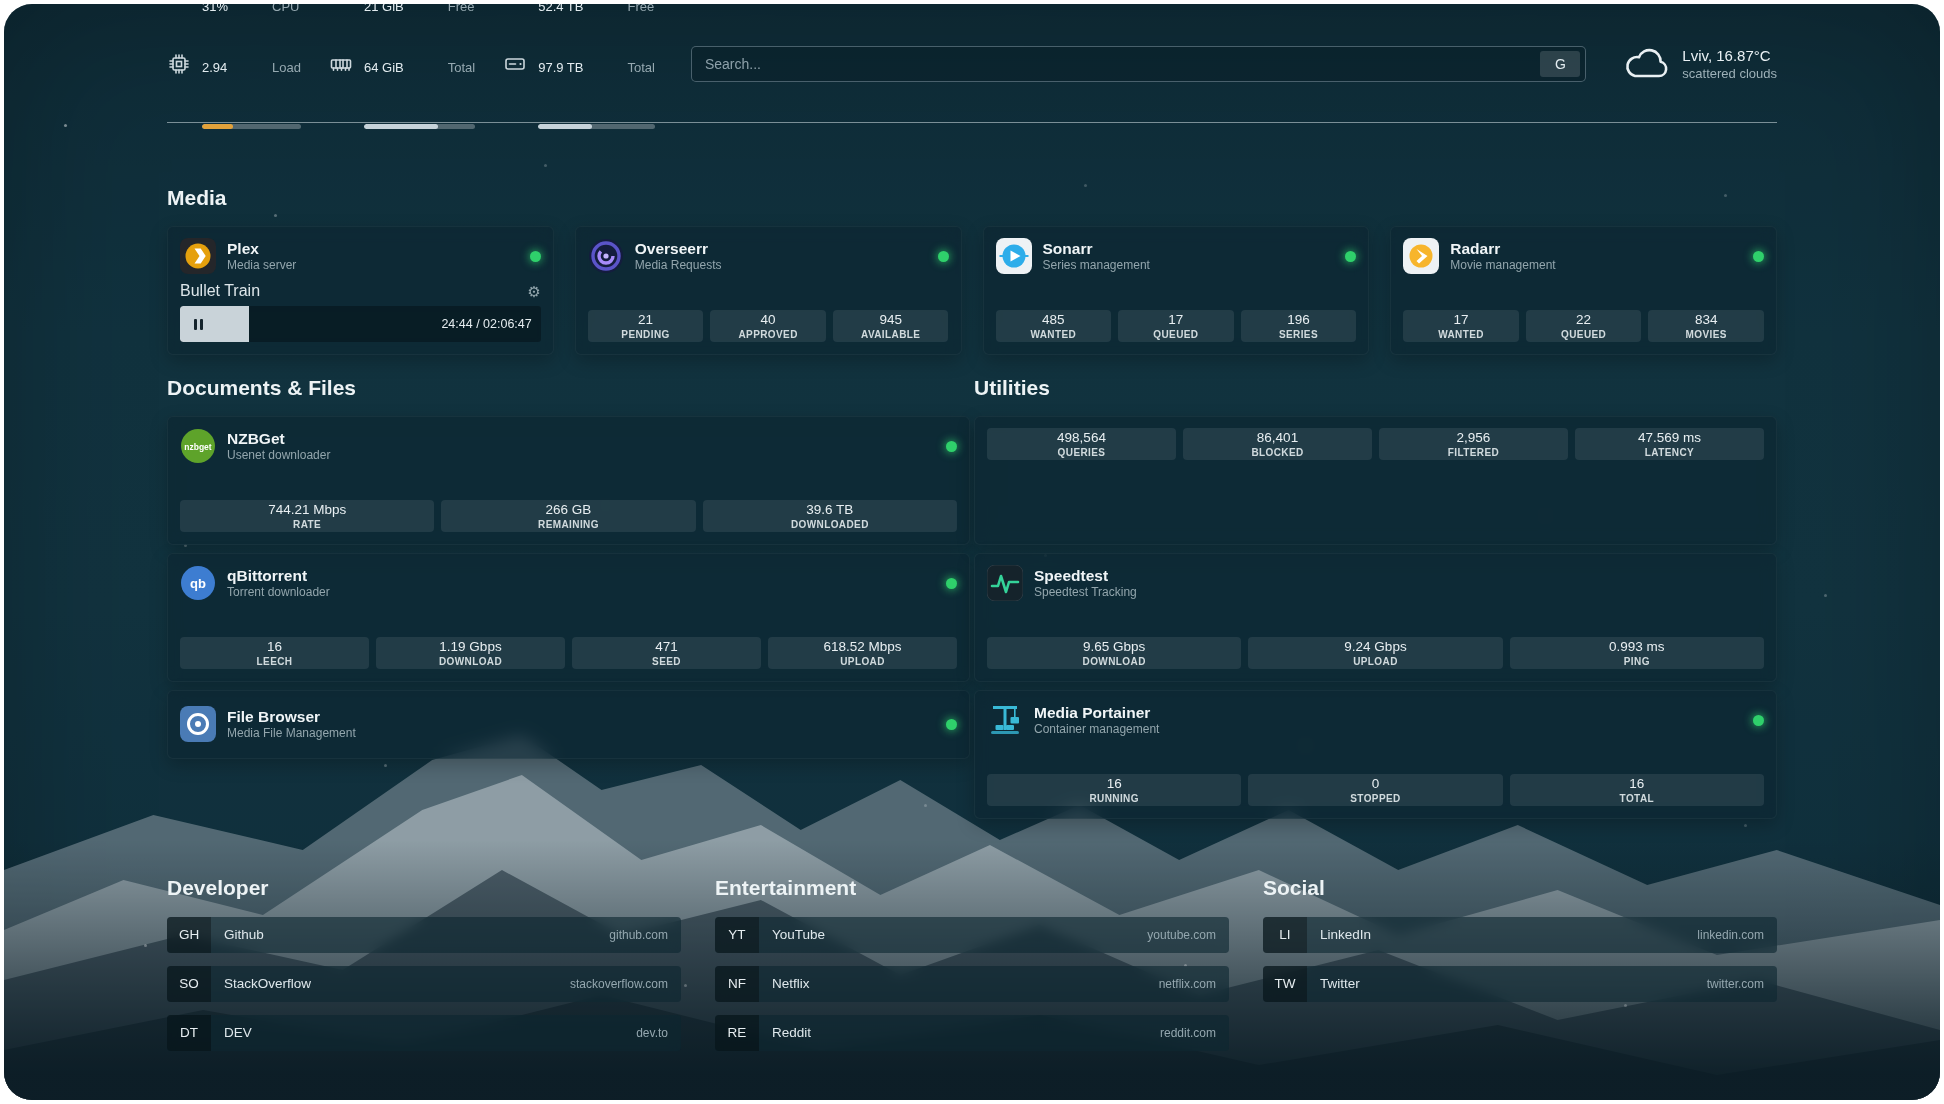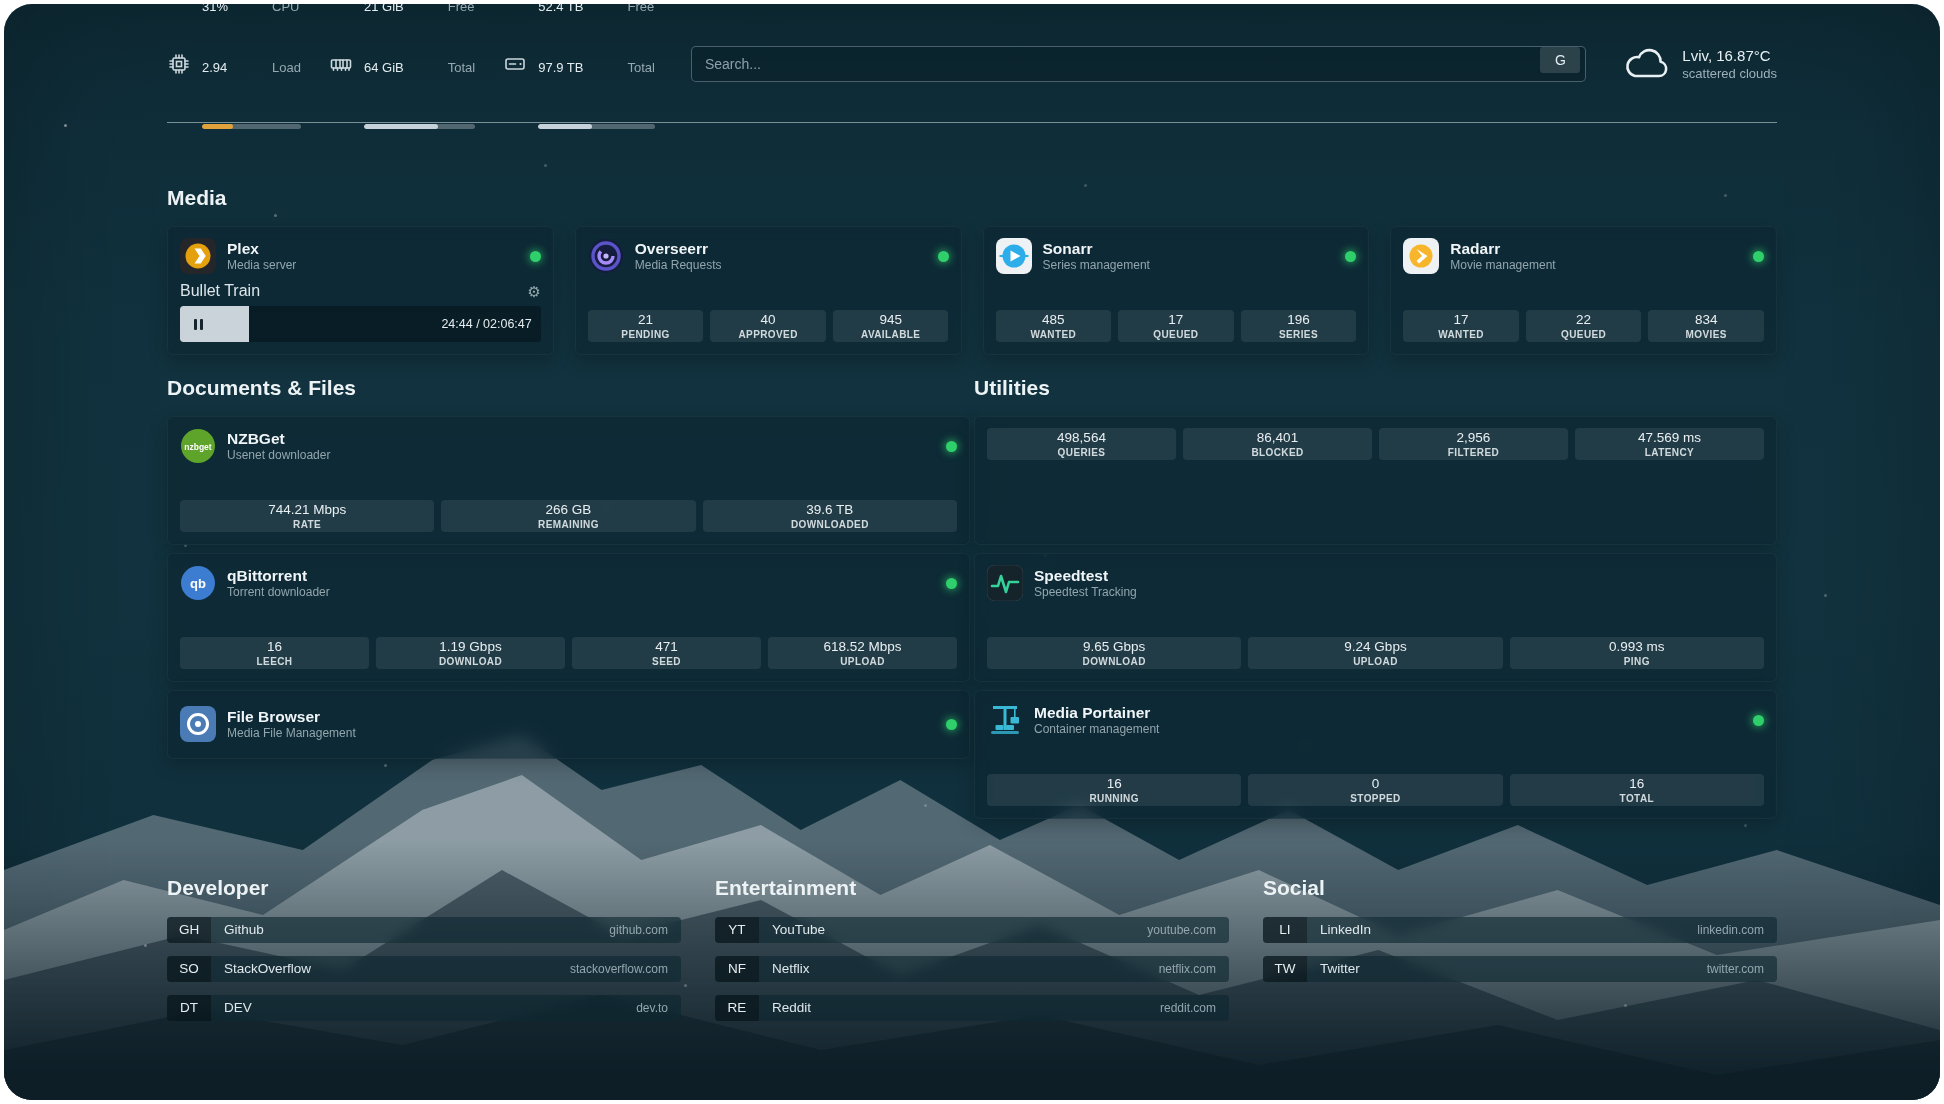--- a/index.html
+++ b/index.html
@@ -28,21 +28,21 @@
   
   .topbar{display:flex;align-items:center;padding-top:36px;height:84px;}
   .resources{display:flex;gap:28px;align-items:center;}
   .res{display:flex;gap:11px;align-items:center;}
   .res-ico{width:24px;height:24px;flex:none;}
   .res-grid{display:grid;grid-template-columns:auto auto;column-gap:14px;row-gap:1px;font-size:13px;line-height:1.3;gap:44px;}
   .rv{color:#e3ecf0;}
   .rl{color:#96a9b1;}
   .res-bar{grid-column:1/3;height:5px;border-radius:3px;background:rgba(255,255,255,.28);margin-top:4px;overflow:hidden;}
   .res-bar i{display:block;height:100%;border-radius:3px;}
-  .search{flex:1;margin:0 36px;height:36px;display:flex;
+  .search{flex:1;margin:0 36px;height:36px;display:flex;align-items:center;
           background:rgba(10,32,42,.62);border:1px solid rgba(160,182,192,.42);border-radius:5px;padding:0 5px 0 13px;}
   .search input{flex:1;background:transparent;border:none;outline:none;color:#dfe8ec;font-size:14px;font-family:inherit;}
   .search input::placeholder{color:#8ea1aa;}
   .prov{width:40px;height:26px;flex:none;background:rgba(255,255,255,.14);border-radius:3px;
         display:flex;align-items:center;justify-content:center;color:#e3ecf0;font-size:14px;}
   .weather{display:flex;align-items:center;gap:12px;}
   .weather svg{width:48px;height:36px;}
   .w-loc{color:#eaf1f4;font-size:15px;}
   .w-cond{color:#9db0b8;font-size:13px;margin-top:2px;}
   .divider{border-top:1.5px solid rgba(232,242,246,.5);margin-top:34px;}
@@ -80,21 +80,21 @@
   .player{position:relative;height:36px;border-radius:3px;background:rgba(0,0,0,.30);overflow:hidden;
           display:flex;align-items:center;padding:0 9px;}
   .pfill{position:absolute;left:0;top:0;bottom:0;background:#c9d3d9;border-radius:3px 0 0 3px;}
   .pause{position:relative;z-index:1;width:18px;height:14px;display:flex;gap:3px;align-items:center;justify-content:center;cursor:pointer;}
   .pause i{display:block;width:3px;height:11px;background:#15242d;border-radius:1px;}
   .ptime{position:relative;z-index:1;margin-left:auto;font-size:12.5px;color:#e6edf0;}
 
   
   .bookmarks{display:grid;grid-template-columns:1fr 1fr 1fr;column-gap:34px;margin-top:56px;align-items:start;}
   .bm-group h2{margin-bottom:16px;}
-  .bm-item{display:flex;align-items:center;height:26px;border-radius:4px;overflow:hidden;cursor:pointer;
+  .bm-item{display:flex;align-items:center;height:36px;border-radius:4px;overflow:hidden;cursor:pointer;
            background:rgba(13,38,49,.62);-webkit-backdrop-filter:blur(6px);backdrop-filter:blur(6px);}
   .bm-item + .bm-item{margin-top:13px;}
   .bm-abbr{width:44px;height:100%;flex:none;background:rgba(0,0,0,.32);display:flex;align-items:center;justify-content:center;
            font-size:13.5px;color:#e6edf0;}
   .bm-name{font-size:13.5px;color:#dfe8ec;margin-left:13px;}
   .bm-url{margin-left:auto;margin-right:13px;font-size:12px;color:#94a7af;}
 </style>
 </head>
 <body>
 

